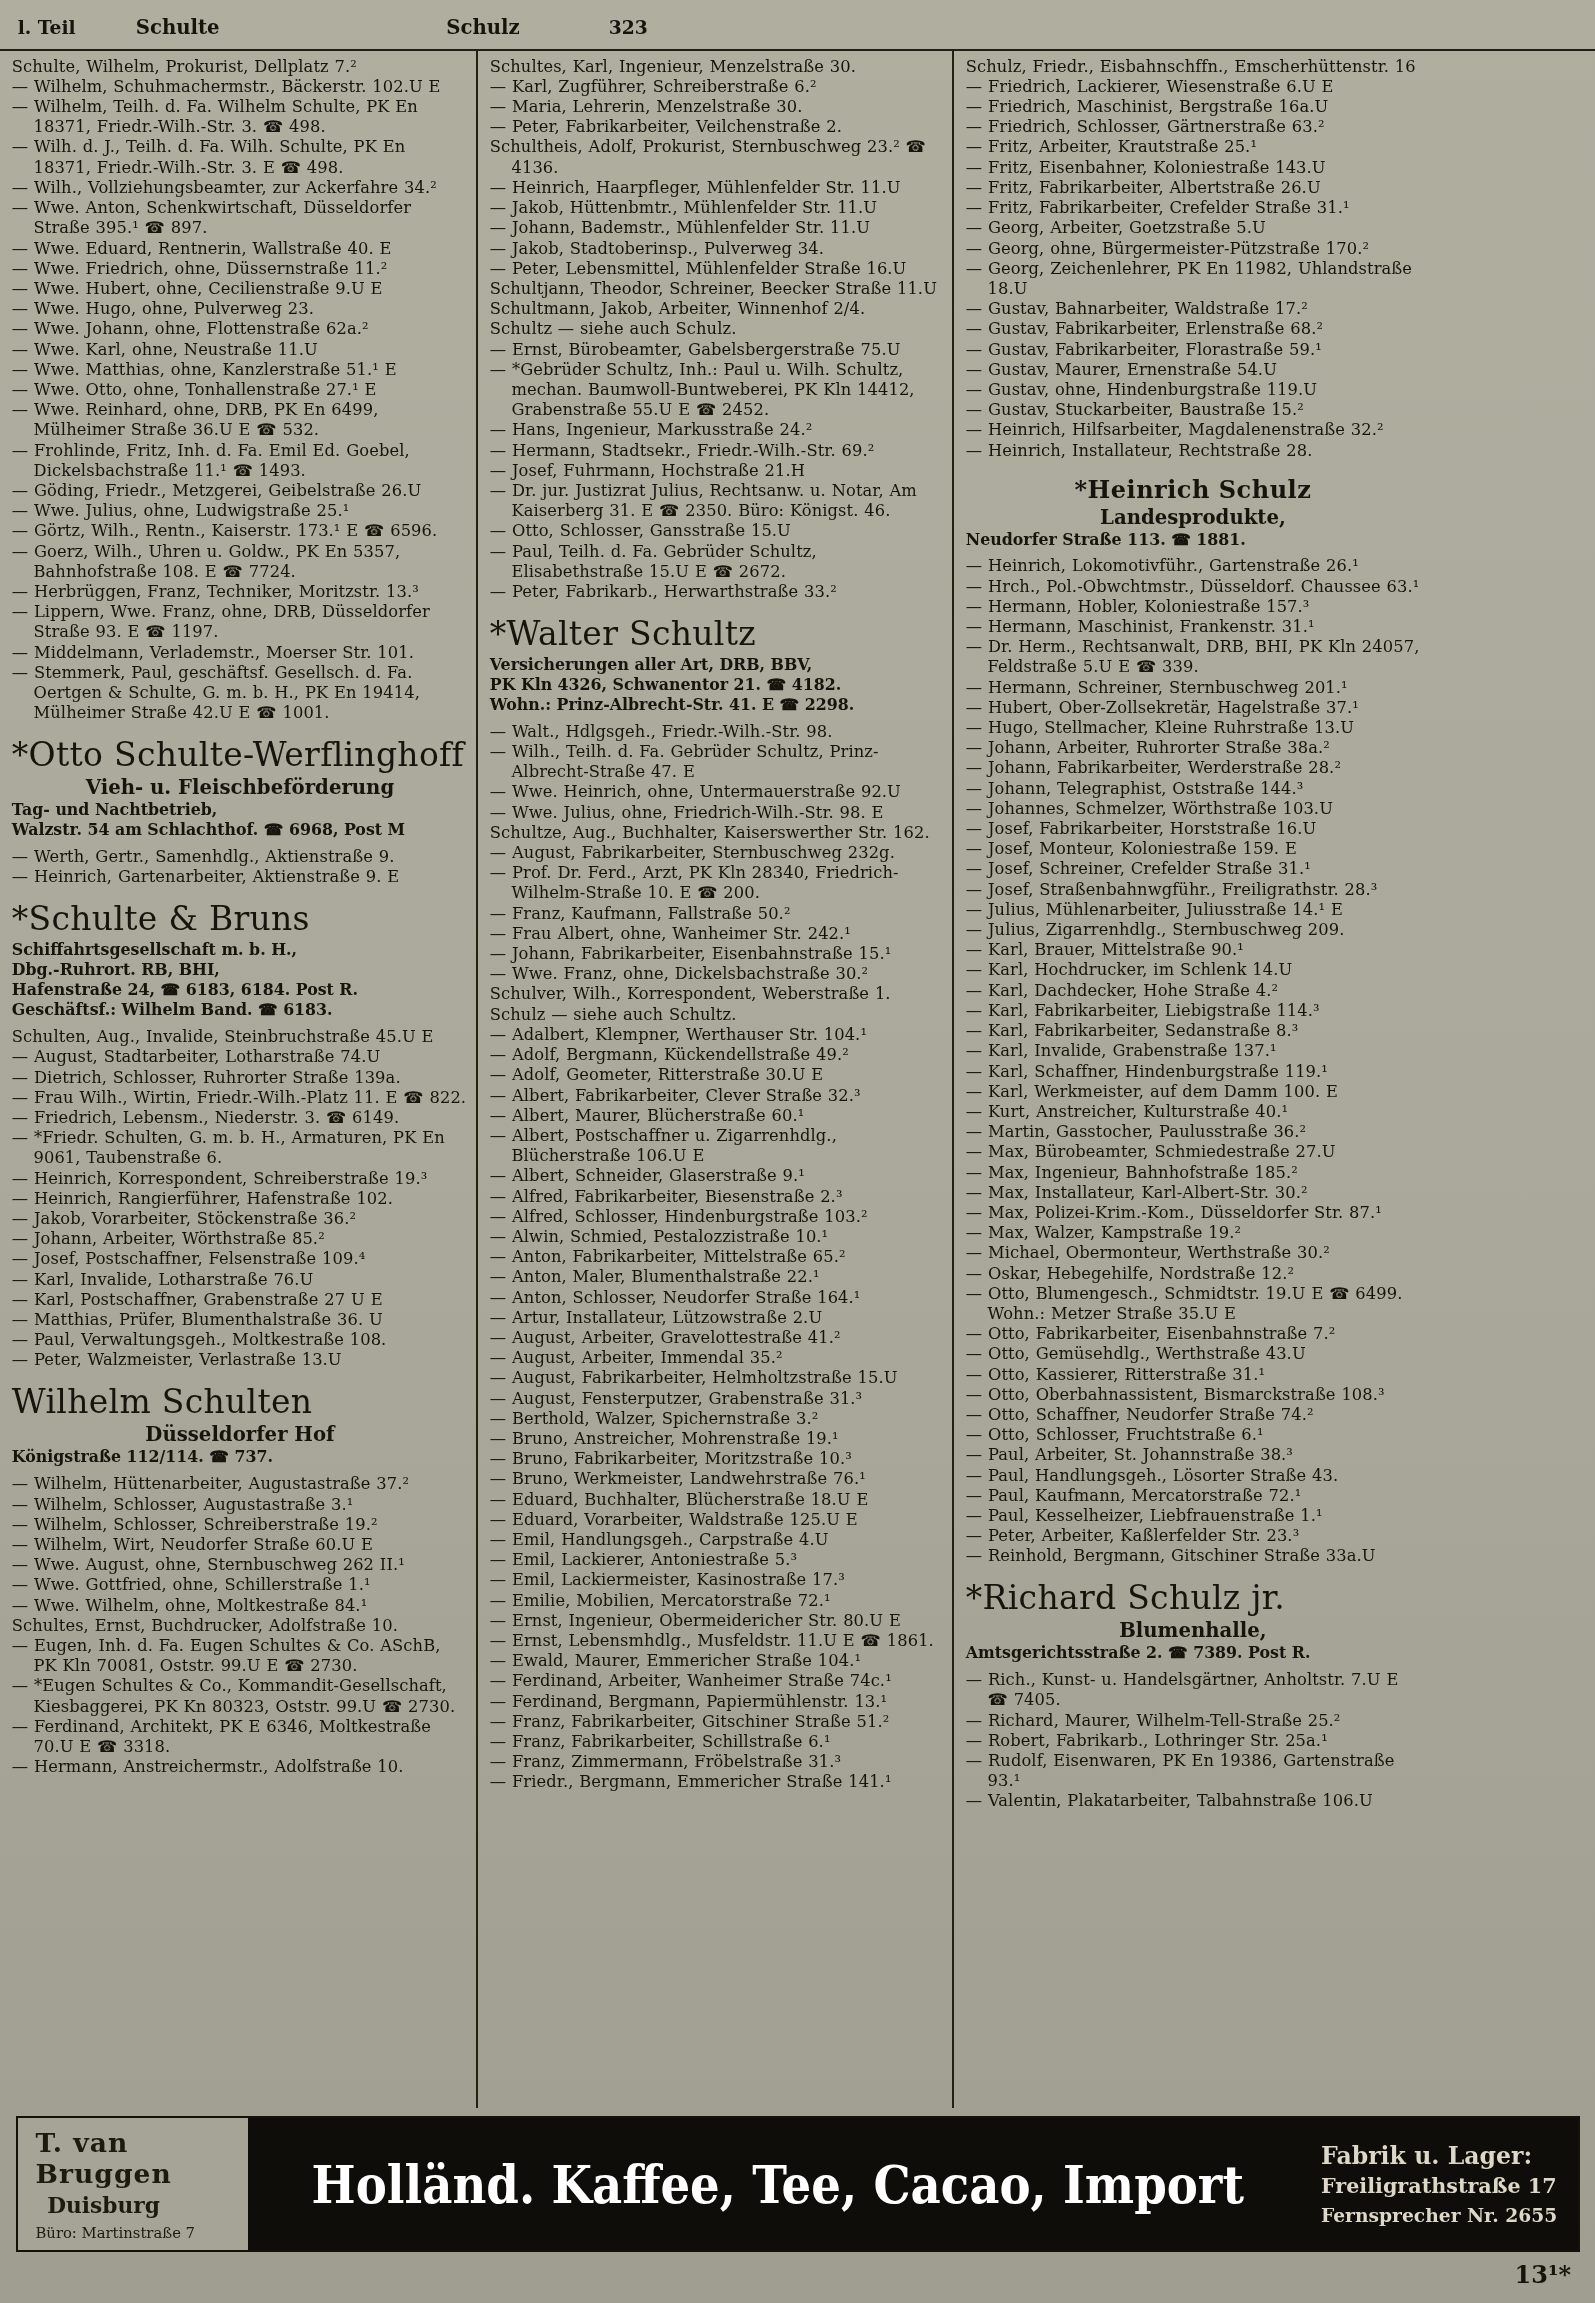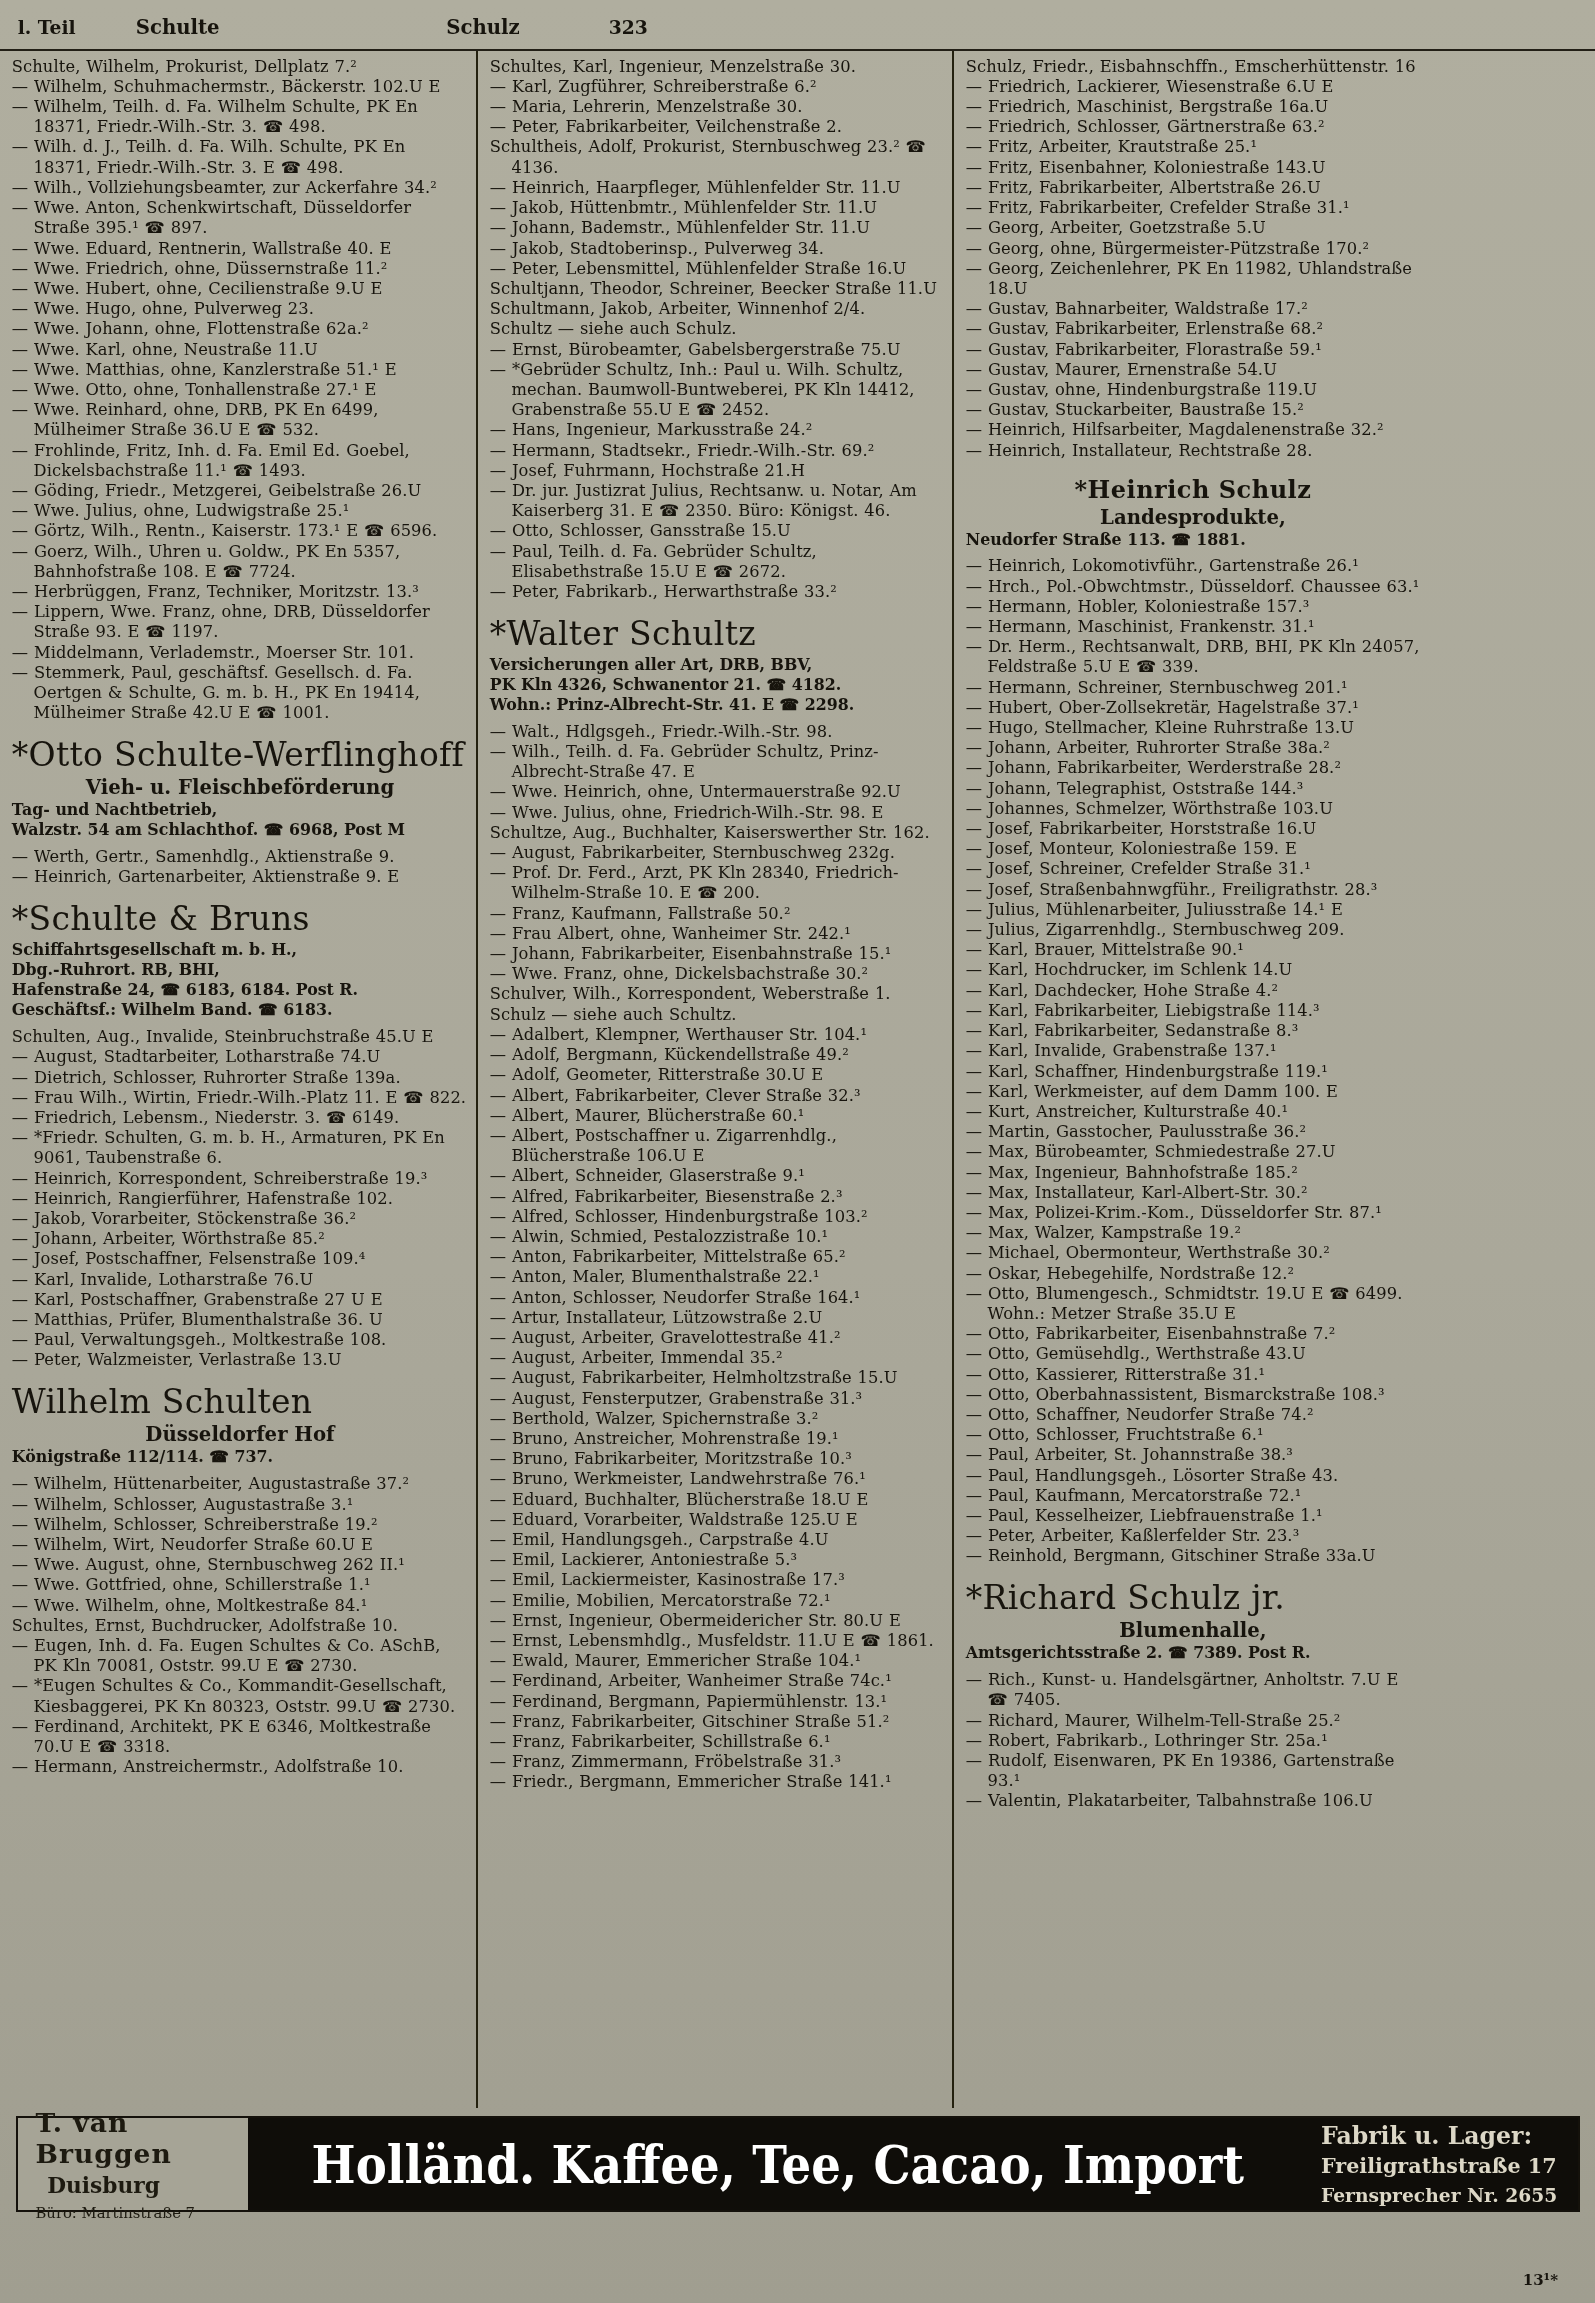--- a/index.html
+++ b/index.html
@@ -63,21 +63,21 @@
     margin:2px 0 1px 0;
   }
   .h3{
     text-align:left;font-weight:bold;font-size:15.8px;
     margin:1px 0 1px 0;
   }
   .gap-after{margin-bottom:7.9px;}
   
   .ad{
     margin:7.9px 15.8px 0 15.8px;
-    height:96px;
+    height:136px;
     display:flex;
     border:2px solid #14110b;
     box-sizing:border-box;
   }
   .ad-left{
     width:266px;background:#a6a496;
     display:flex;flex-direction:column;justify-content:center;
     padding-left:17.7px;box-sizing:border-box;color:#1d1a10;
   }
   .ad-left .l1{font-size:26.6px;font-weight:bold;letter-spacing:1px;}
@@ -92,22 +92,22 @@
   .ad-main span{display:inline-block;transform:scaleX(.88);}
   .ad-right{
     width:315px;background:#0f0d09;color:#dcd7c6;
     display:flex;flex-direction:column;justify-content:center;
     padding-left:13.8px;box-sizing:border-box;
   }
   .ad-right .r1{font-size:23.6px;font-weight:bold;}
   .ad-right .r2{font-size:20.7px;font-weight:bold;margin-top:3.9px;}
   .ad-right .r3{font-size:18.7px;font-weight:bold;margin-top:5.9px;}
   .footer-mark{
-    position:absolute;right:38px;bottom:13.8px;
-    font-size:15px;font-weight:bold;
+    position:absolute;right:25px;bottom:13.8px;
+    font-size:24px;font-weight:bold;
   }
 </style>
 </head>
 <body>
 
 <div class="page">
 
   <div class="hdr">
     <div class="part">l. Teil</div>
     <div class="hname">Schulte</div>

